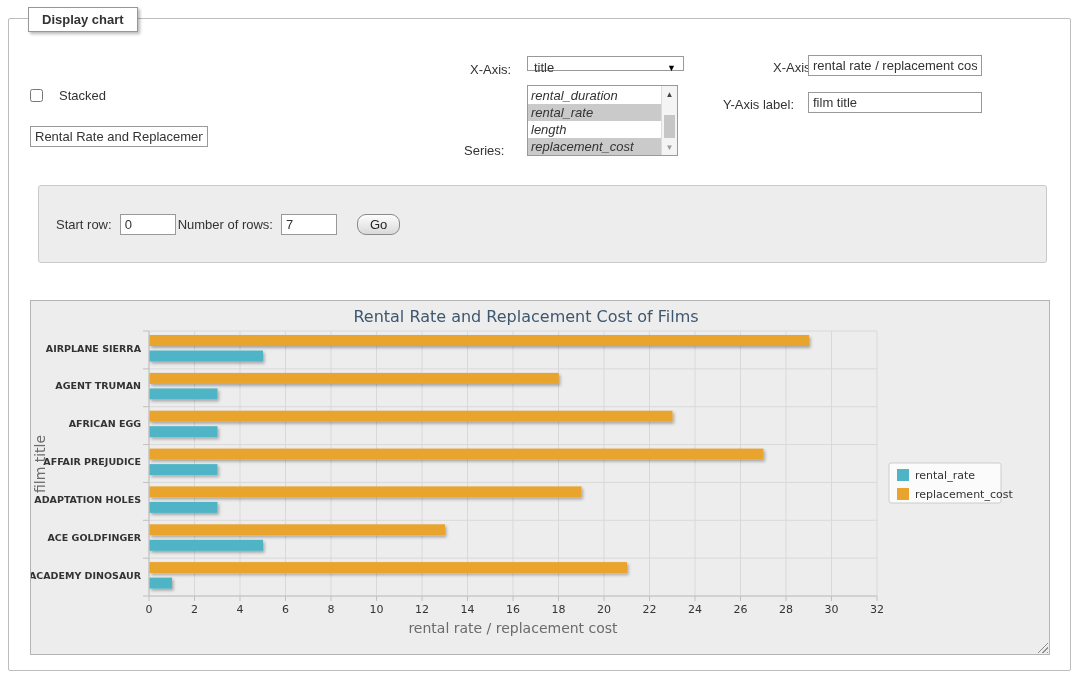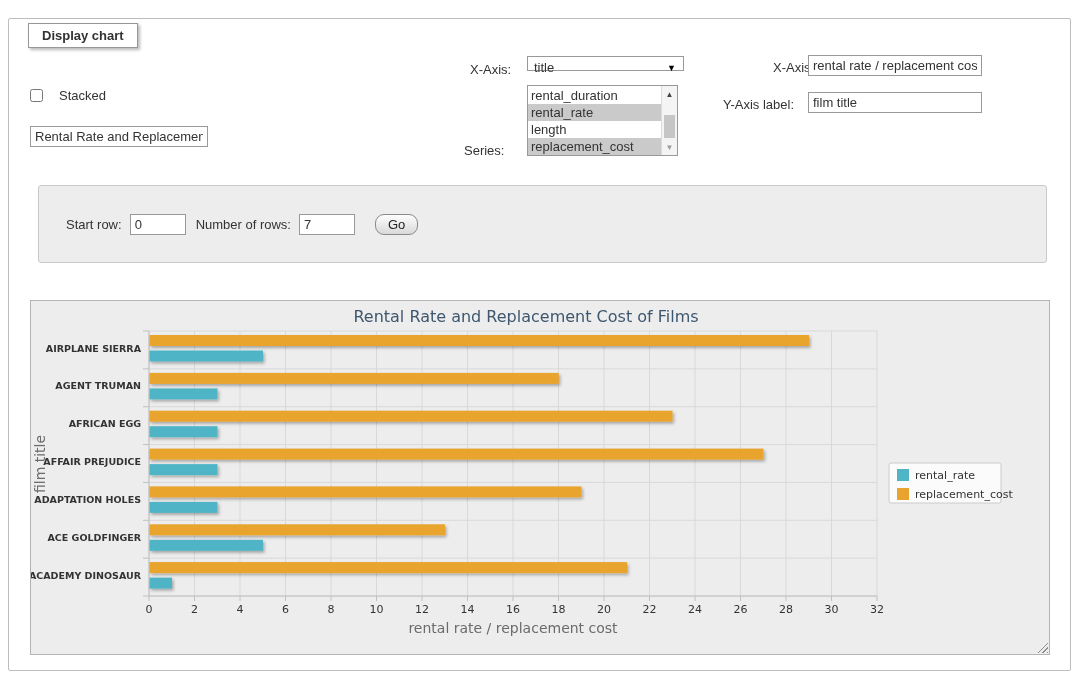--- a/index.html
+++ b/index.html
@@ -3,60 +3,60 @@
 <meta charset="utf-8">
 <style>
   html,body{margin:0;padding:0;background:#fff;}
   .page{position:relative;width:1081px;height:681px;background:#fff;
         font-family:"Liberation Sans",sans-serif;font-size:13px;color:#333;overflow:hidden;}
 
   .outer-fieldset{position:absolute;left:8px;top:18px;width:1063px;height:653px;
         border:1px solid #bdbdbd;border-radius:2px;box-sizing:border-box;}
   .legend-box{position:absolute;left:28px;top:7px;background:#fff;border:1px solid #979797;
         padding:4px 13px;font-weight:bold;font-size:13px;color:#333;
-        box-shadow:2px 2px 3px rgba(0,0,0,.28);z-index:3;margin-top:16px;}
+        box-shadow:2px 2px 3px rgba(0,0,0,.28);z-index:3;}
 
   .radio-row{position:absolute;left:30px;top:56px;display:flex;align-items:center;gap:11px;}
   .radio-opt{display:flex;align-items:center;gap:4px;}
   input[type=radio],input[type=checkbox]{margin:0;width:13px;height:13px;}
   .stacked-row{position:absolute;left:30px;top:88px;display:flex;align-items:center;gap:16px;}
 
   input[type=text]{border:1px solid #999;font:13px "Liberation Sans",sans-serif;color:#333;
         padding:0 4px;height:21px;box-sizing:border-box;background:#fff;}
   .title-input{position:absolute;left:30px;top:126px;width:178px;}
 
   .xaxis-label-text{position:absolute;left:470px;top:62px;}
   .fake-select{position:absolute;left:527px;top:56px;width:157px;height:15px;background:#fff;
         border:1px solid #999;box-sizing:border-box;line-height:21px;padding-left:6px;cursor:default;}
   .fake-select::after{content:"▼";position:absolute;right:7px;top:1px;font-size:9px;color:#000;}
 
   .series-label{position:absolute;left:464px;top:143px;}
   .series-list{position:absolute;left:527px;top:85px;width:151px;height:71px;background:#fff;
         border:1px solid #999;box-sizing:border-box;overflow:hidden;}
-  .series-options{position:absolute;left:0;top:1px;right:16px;bottom:0;}
+  .series-options{position:absolute;left:0;top:1px;right:16px;bottom:0;font-style:italic;}
   .series-item{height:17px;line-height:17px;padding:0 3px;white-space:nowrap;overflow:hidden;}
   .series-item.selected{background:#cacaca;}
   .series-scrollbar{position:absolute;right:0;top:0;width:16px;height:100%;background:#f4f4f4;
         border-left:1px solid #dcdcdc;box-sizing:border-box;}
   .scroll-up,.scroll-down{position:absolute;left:0;width:15px;height:14px;display:flex;
         align-items:center;justify-content:center;font-size:8px;}
   .scroll-up{top:1px;color:#444;} .scroll-down{bottom:1px;color:#9a9a9a;}
   .scroll-up::after{content:"▲";} .scroll-down::after{content:"▼";}
   .scroll-thumb{position:absolute;left:2px;width:11px;top:42%;height:33%;background:#c6c6c6;}
 
   .xal-text{position:absolute;left:749px;top:60px;margin-left:24px;}
   .xal-input{position:absolute;left:808px;top:55px;width:174px;}
   .yal-text{position:absolute;left:723px;top:97px;}
   .yal-input{position:absolute;left:808px;top:92px;width:174px;}
 
   .rows-panel{position:absolute;left:38px;top:185px;width:1009px;height:78px;background:#ededed;
         border:1px solid #c9c9c9;border-radius:3px;box-sizing:border-box;
-        display:flex;align-items:center;padding-left:27px;}
+        display:flex;align-items:center;padding-left:17px;}
   .rows-panel input[type=text]{width:56px;margin-left:8px;}
-  .num-rows-label{margin-left:10px;}
+  .num-rows-label{margin-left:2px;}
   .go-btn{margin-left:20px;border:1px solid #8a8a8a;border-radius:9px;
         background:linear-gradient(#fdfdfd,#d9d9d9);padding:2px 12px;
         font:13px "Liberation Sans",sans-serif;color:#222;cursor:pointer;}
 
   .chart-panel{position:absolute;left:30px;top:300px;width:1020px;height:355px;background:#ededed;
         border:1px solid #b4b4b4;box-sizing:border-box;}
   .chart-panel svg{display:block;width:1018px;height:353px;}
   svg text{font-family:"DejaVu Sans",sans-serif;}
   .resize-grip{position:absolute;right:1px;bottom:1px;width:13px;height:13px;cursor:nwse-resize;
         background:repeating-linear-gradient(135deg,transparent 0 2px,#8e8e8e 2px 3px);

